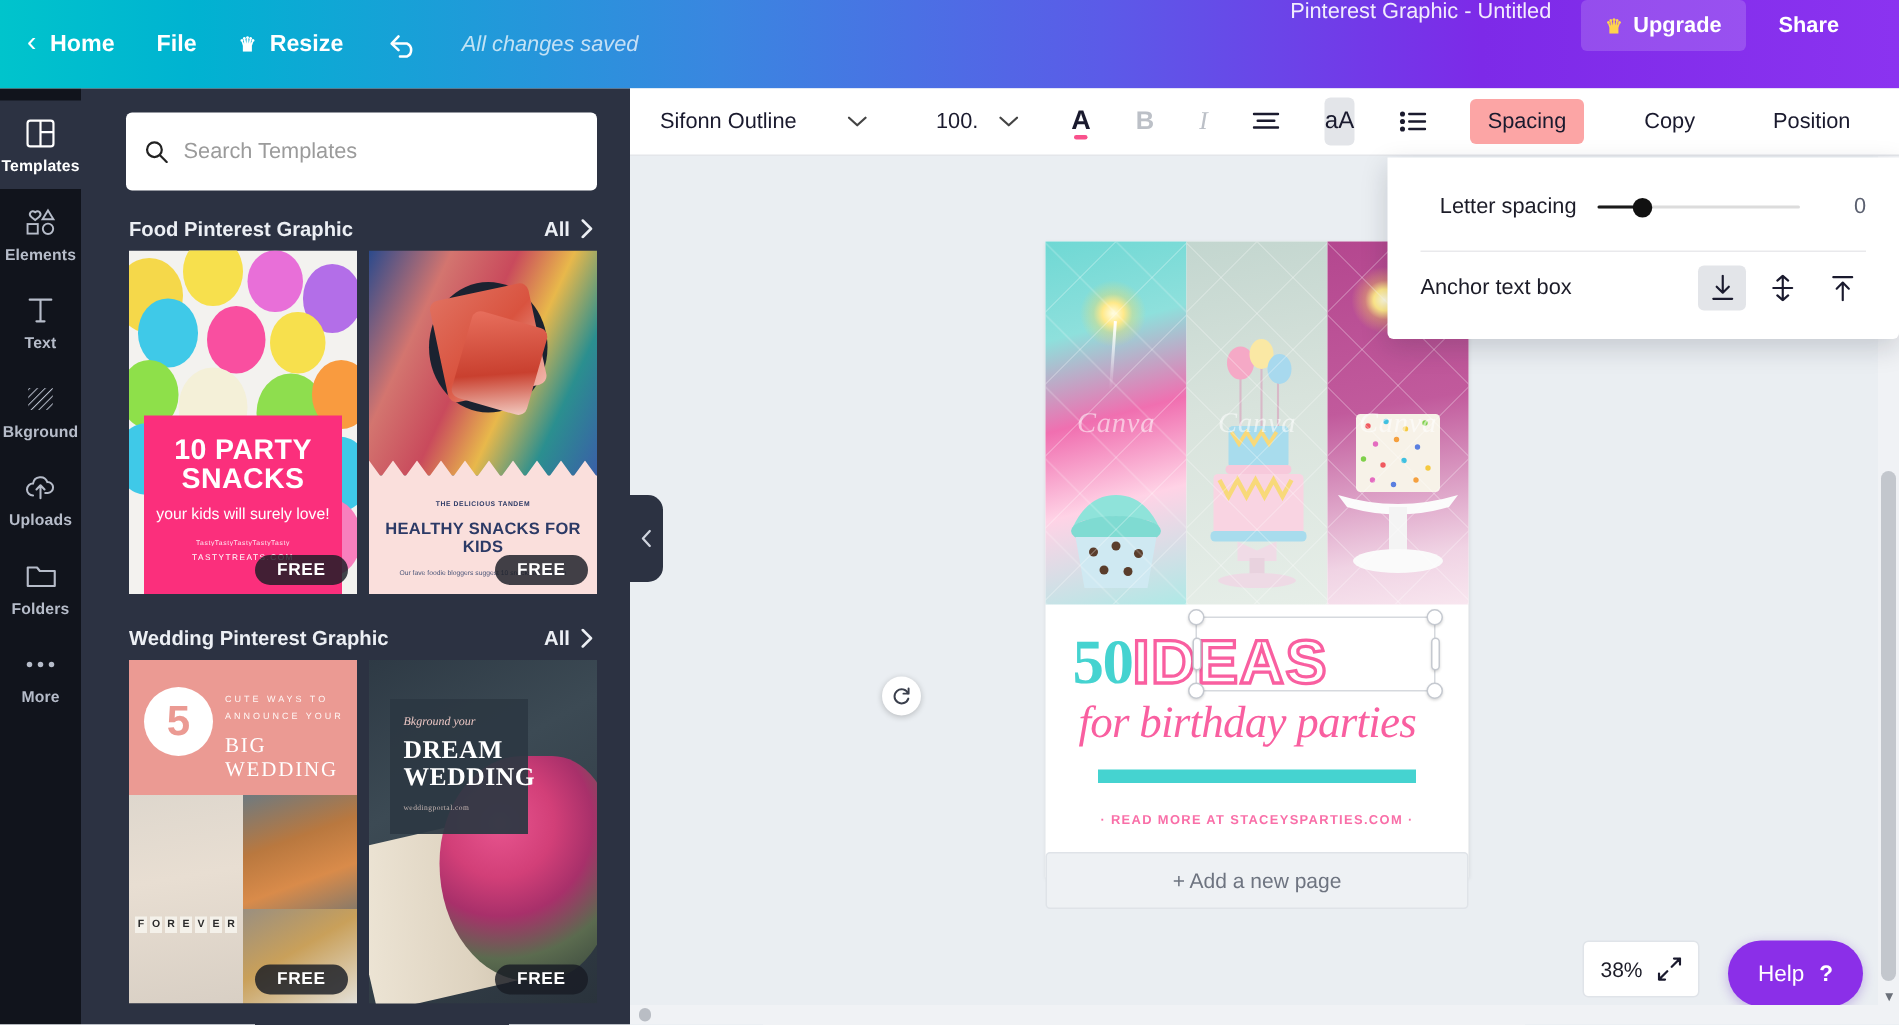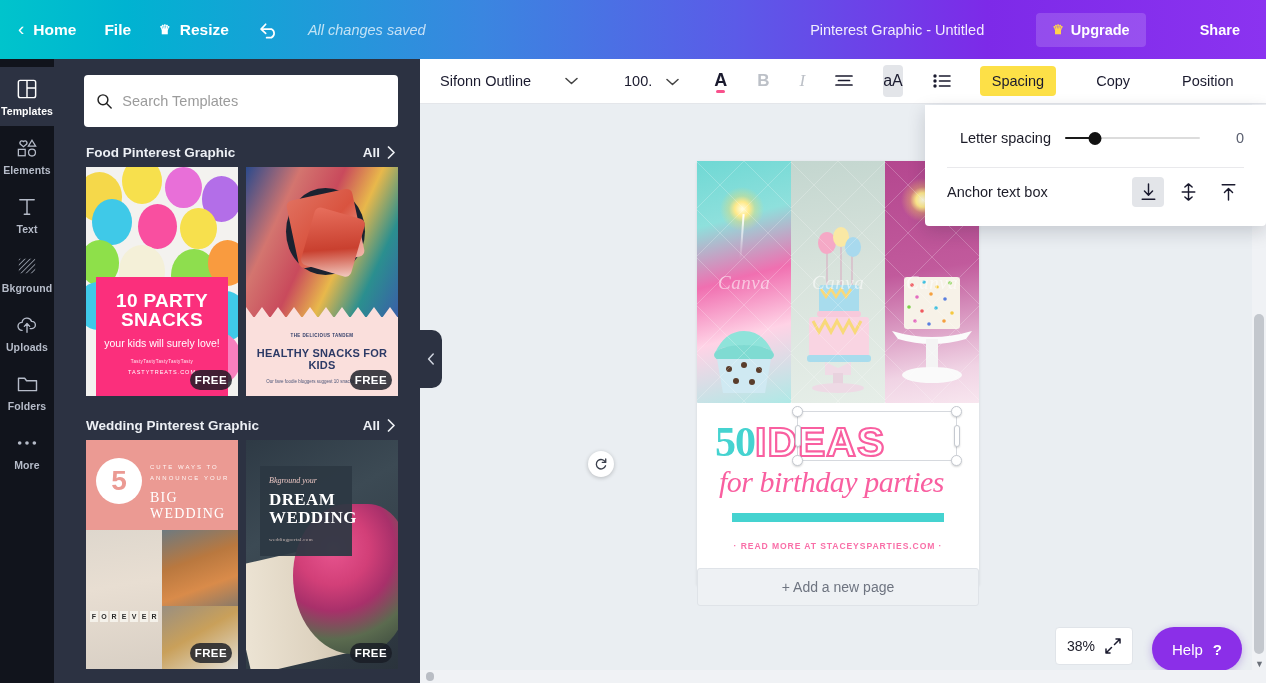--- a/index.html
+++ b/index.html
@@ -26,21 +26,21 @@
     cursor: pointer; white-space: nowrap;
   }
   .tb-item.home { padding-left: 18px; }
   .chev-left { font-size: 19px; font-weight: 400; line-height: 1; display:inline-block; transform: translateY(-1px); }
   .crown { font-size: 13px; line-height: 1; }
   .undo-ic { font-size: 21px; line-height: 1; font-weight: 400; padding: 0 16px; cursor:pointer; display:flex; align-items:center; height:100%;}
   .saved {
     font-size: 14.5px; font-style: italic; color: rgba(255,255,255,.72);
     margin-left: 12px; white-space: nowrap;
   }
-  .tb-right { margin-left: auto; display: flex; align-items: center; height: 100%; padding-right: 10px; gap: 32px; }
+  .tb-right { margin-left: auto; display: flex; align-items: flex-start; height: 100%; padding-right: 24px; }
   .doc-title { font-size: 14.5px; color: rgba(255,255,255,.9); margin-right: 20px; white-space: nowrap; }
   .btn-upgrade {
     display:flex; align-items:center; gap:7px;
     background: rgba(255,255,255,.16); border-radius: 4px;
     padding: 9px 16px; font-size: 14.5px; font-weight: bold; color:#fff; cursor:pointer;
   }
   .btn-share {
     background: transparent; border-radius: 4px; padding: 9px 16px;
     font-size: 14.5px; font-weight: bold; color: #fff; cursor: pointer; margin-left: 6px;
   }
@@ -88,21 +88,21 @@
   .sec-head {
     display:flex; align-items:center; padding: 8px 24px 7px 32px;
   }
   .sec-title { font-size:13.5px; font-weight:bold; color:#eceff4; }
   .sec-all { margin-left:auto; display:flex; align-items:center; gap:7px; color:#eceff4; font-size:13.5px; font-weight:bold; cursor:pointer;}
   .thumbs { display:flex; gap:8px; padding: 0 22px 0 32px; }
   .thumb { position:relative; width:153px; height:229px; overflow:hidden; cursor:pointer; }
   .free-badge {
     position:absolute; right:6px; bottom:6px; background:rgba(25,28,36,.82);
     color:#fff; font-size:11.5px; font-weight:bold; letter-spacing:.4px;
-    padding: 4px 5px; border-radius:11px;
+    padding: 4px 15px; border-radius:11px;
   }
   
   .t1-bg { position:absolute; inset:0; background:#f3f2ef; }
   .t1-dot { position:absolute; border-radius:50%; }
   .t1-card {
     position:absolute; left:10px; right:10px; bottom:0; top:110px;
     background:#fb2f7c; padding: 14px 8px 0; text-align:center; color:#fff;
   }
   .t1-h { font-size:19px; font-weight:bold; line-height:1.02; letter-spacing:.3px;}
   .t1-s { font-size:10.5px; margin-top:7px; line-height:1.25; }
@@ -169,21 +169,21 @@
     width:34px; height:32px; margin: 0 3px; border-radius:4px; cursor:pointer;
     display:flex; align-items:center; justify-content:center; color:#1a1a2e; font-size:17px;
   }
   .tb-ic.dim { color:#bcc0c7; }
   .tb-ic.on { background:#e3e5e9; }
   .color-a { position:relative; font-size:18px; font-weight:bold; line-height:1; padding-bottom:2px;}
   .color-a::after { content:""; position:absolute; left:2px; right:2px; bottom:-2px; height:3.5px; background:#f9518c; border-radius:2px; }
   .tb-txt {
     padding: 7px 12px; border-radius:4px; font-size:14.5px; color:#1a1a2e; cursor:pointer; margin: 0 2px;
   }
-  .tb-txt.on { background:#fde047; }
+  .tb-txt.on { background:#fca5a5; }
   .checker {
     width:18px; height:18px;
     background-image:
       linear-gradient(45deg,#4b4b4b 25%,transparent 25%,transparent 75%,#4b4b4b 75%),
       linear-gradient(45deg,#4b4b4b 25%,transparent 25%,transparent 75%,#4b4b4b 75%);
     background-size:6px 6px; background-position:0 0,3px 3px; background-color:#e9e9e9;
   }
 
   
   .spacing-pop {

